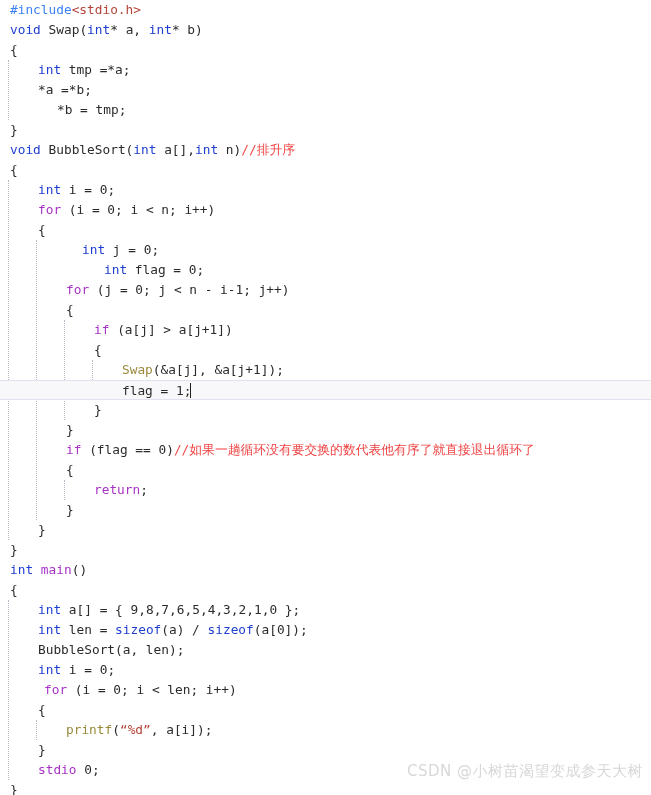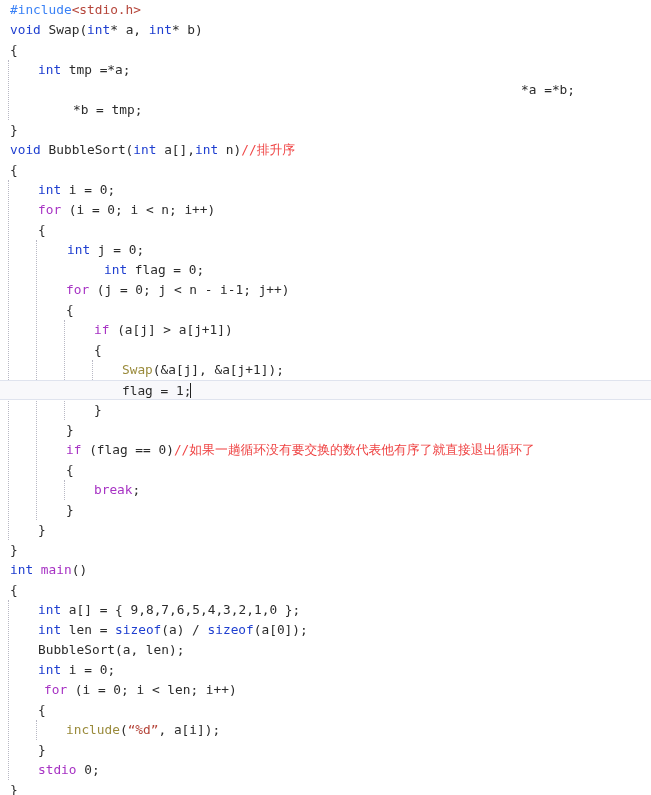--- a/index.html
+++ b/index.html
@@ -100,53 +100,54 @@
         <div class="guide" style="left: 36px; top: 720px; height: 20px;"></div>
         <div class="guide" style="left: 64px; top: 320px; height: 100px;"></div>
         <div class="guide" style="left: 64px; top: 480px; height: 20px;"></div>
         <div class="guide" style="left: 92px; top: 360px; height: 40px;"></div>
       </div>
     <div class="lines" id="lines">
         <div class="line" style="position: absolute; top: 0px; left: 0px; width: 651px;"><span style="display: inline-block; width: 8px;"></span><span class="t-pre">#include</span><span class="t-str">&lt;stdio.h&gt;</span></div>
         <div class="line" style="position: absolute; top: 20px; left: 0px; width: 651px;"><span style="display: inline-block; width: 8px;"></span><span class="t-kw">void</span><span class="t-plain"> </span><span class="t-fn2">Swap</span><span class="t-plain">(</span><span class="t-kw">int</span><span class="t-plain">* a, </span><span class="t-kw">int</span><span class="t-plain">* b)</span></div>
         <div class="line" style="position: absolute; top: 40px; left: 0px; width: 651px;"><span style="display: inline-block; width: 8px;"></span><span class="t-brace">{</span></div>
         <div class="line" style="position: absolute; top: 60px; left: 0px; width: 519px;"><span style="display: inline-block; width: 36px;"></span><span class="t-kw">int</span><span class="t-plain"> tmp =*a;</span></div>
-        <div class="line" style="position: absolute; top: 80px; left: 0px; width: 575px; text-align: right;"><span style="display: inline-block; width: 36px;"></span><span class="t-plain">*a =*b;</span></div>
-        <div class="line" style="position: absolute; top: 100px; left: 16px; width: 519px; padding-left: 21px;"><span style="display: inline-block; width: 36px;"></span><span class="t-plain">*b = tmp;</span></div>
+        <div class="line" style="position: absolute; top: 80px; left: 0px; width: 575px;"><span style="display: inline-block; width: 36px;"></span><span class="t-plain">*a =*b;</span></div>
+        <div class="line" style="position: absolute; top: 100px; left: 0px; width: 519px; padding-left: 21px;"><span style="display: inline-block; width: 36px;"></span><span class="t-plain">*b = tmp;</span></div>
         <div class="line" style="position: absolute; top: 120px; left: 0px; width: 651px;"><span style="display: inline-block; width: 8px;"></span><span class="t-brace">}</span></div>
         <div class="line" style="position: absolute; top: 140px; left: 0px; width: 651px;"><span style="display: inline-block; width: 8px;"></span><span class="t-kw">void</span><span class="t-plain"> </span><span class="t-fn2">BubbleSort</span><span class="t-plain">(</span><span class="t-kw">int</span><span class="t-plain"> a[],</span><span class="t-kw">int</span><span class="t-plain"> n)</span><span class="t-cmt">//排升序</span></div>
         <div class="line" style="position: absolute; top: 160px; left: 0px; width: 651px;"><span style="display: inline-block; width: 8px;"></span><span class="t-brace">{</span></div>
         <div class="line" style="position: absolute; top: 180px; left: 0px; width: 651px;"><span style="display: inline-block; width: 36px;"></span><span class="t-kw">int</span><span class="t-plain"> i = </span><span class="t-num">0</span><span class="t-plain">;</span></div>
         <div class="line" style="position: absolute; top: 200px; left: 0px; width: 651px;"><span style="display: inline-block; width: 36px;"></span><span class="t-ctl">for</span><span class="t-plain"> (i = </span><span class="t-num">0</span><span class="t-plain">; i &lt; n; i++)</span></div>
         <div class="line" style="position: absolute; top: 220px; left: 0px; width: 651px;"><span style="display: inline-block; width: 36px;"></span><span class="t-brace">{</span></div>
-        <div class="line" style="position: absolute; top: 240px; left: 1px; width: 575px;"><span style="display: inline-block; width: 64px;"></span><span class="t-kw">int</span><span class="t-plain"> j = </span><span class="t-num">0</span><span class="t-plain">;</span></div>
+        <div class="line" style="position: absolute; top: 240px; left: 16px; width: 575px;"><span style="display: inline-block; width: 64px;"></span><span class="t-kw">int</span><span class="t-plain"> j = </span><span class="t-num">0</span><span class="t-plain">;</span></div>
         <div class="line" style="position: absolute; top: 260px; left: 0px; width: 651px; padding-left: 40px;"><span style="display: inline-block; width: 64px;"></span><span class="t-kw">int</span><span class="t-plain"> flag = </span><span class="t-num">0</span><span class="t-plain">;</span></div>
         <div class="line" style="position: absolute; top: 280px; left: 0px; width: 651px;"><span style="display: inline-block; width: 64px;"></span><span class="t-ctl">for</span><span class="t-plain"> (j = </span><span class="t-num">0</span><span class="t-plain">; j &lt; n - i-</span><span class="t-num">1</span><span class="t-plain">; j++)</span></div>
         <div class="line" style="position: absolute; top: 300px; left: 0px; width: 651px;"><span style="display: inline-block; width: 64px;"></span><span class="t-brace">{</span></div>
         <div class="line" style="position: absolute; top: 320px; left: 0px; width: 651px;"><span style="display: inline-block; width: 92px;"></span><span class="t-ctl">if</span><span class="t-plain"> (a[j] &gt; a[j+</span><span class="t-num">1</span><span class="t-plain">])</span></div>
         <div class="line" style="position: absolute; top: 340px; left: 0px; width: 651px;"><span style="display: inline-block; width: 92px;"></span><span class="t-brace">{</span></div>
         <div class="line" style="position: absolute; top: 360px; left: 0px; width: 530px;"><span style="display: inline-block; width: 120px;"></span><span class="t-fn">Swap</span><span class="t-plain">(&amp;a[j], &amp;a[j+</span><span class="t-num">1</span><span class="t-plain">]);</span></div>
         <div class="line current" style="position: absolute; top: 380px; left: 0px; width: 651px;"><span style="display: inline-block; width: 120px;"></span><span class="t-plain">flag = </span><span class="t-num">1</span><span class="t-plain">;</span><span class="caret"></span></div>
         <div class="line" style="position: absolute; top: 400px; left: 0px; width: 651px;"><span style="display: inline-block; width: 92px;"></span><span class="t-brace">}</span></div>
         <div class="line" style="position: absolute; top: 420px; left: 0px; width: 651px;"><span style="display: inline-block; width: 64px;"></span><span class="t-brace">}</span></div>
         <div class="line" style="position: absolute; top: 440px; left: 0px; width: 651px;"><span style="display: inline-block; width: 64px;"></span><span class="t-ctl">if</span><span class="t-plain"> (flag == </span><span class="t-num">0</span><span class="t-plain">)</span><span class="t-cmt">//如果一趟循环没有要交换的数代表他有序了就直接退出循环了</span></div>
         <div class="line" style="position: absolute; top: 460px; left: 0px; width: 651px;"><span style="display: inline-block; width: 64px;"></span><span class="t-brace">{</span></div>
-        <div class="line" style="position: absolute; top: 480px; left: 0px; width: 651px;"><span style="display: inline-block; width: 92px;"></span><span class="t-ctl">break</span><span class="t-plain">;</span></div>
+        <div class="line" style="position: absolute; top: 480px; left: 0px; width: 651px;"><span style="display: inline-block; width: 92px;"></span><span class="t-ctl">return</span><span class="t-plain">;</span></div>
         <div class="line" style="position: absolute; top: 500px; left: 0px; width: 651px;"><span style="display: inline-block; width: 64px;"></span><span class="t-brace">}</span></div>
         <div class="line" style="position: absolute; top: 520px; left: 0px; width: 651px;"><span style="display: inline-block; width: 36px;"></span><span class="t-brace">}</span></div>
         <div class="line" style="position: absolute; top: 540px; left: 0px; width: 651px;"><span style="display: inline-block; width: 8px;"></span><span class="t-brace">}</span></div>
         <div class="line" style="position: absolute; top: 560px; left: 0px; width: 651px;"><span style="display: inline-block; width: 8px;"></span><span class="t-kw">int</span><span class="t-plain"> </span><span class="t-ctl">main</span><span class="t-plain">()</span></div>
         <div class="line" style="position: absolute; top: 580px; left: 0px; width: 651px;"><span style="display: inline-block; width: 8px;"></span><span class="t-brace">{</span></div>
         <div class="line" style="position: absolute; top: 600px; left: 0px; width: 651px;"><span style="display: inline-block; width: 36px;"></span><span class="t-kw">int</span><span class="t-plain"> a[] = { </span><span class="t-num">9</span><span class="t-plain">,</span><span class="t-num">8</span><span class="t-plain">,</span><span class="t-num">7</span><span class="t-plain">,</span><span class="t-num">6</span><span class="t-plain">,</span><span class="t-num">5</span><span class="t-plain">,</span><span class="t-num">4</span><span class="t-plain">,</span><span class="t-num">3</span><span class="t-plain">,</span><span class="t-num">2</span><span class="t-plain">,</span><span class="t-num">1</span><span class="t-plain">,</span><span class="t-num">0</span><span class="t-plain"> };</span></div>
         <div class="line" style="position: absolute; top: 620px; left: 0px; width: 651px;"><span style="display: inline-block; width: 36px;"></span><span class="t-kw">int</span><span class="t-plain"> len = </span><span class="t-kw">sizeof</span><span class="t-plain">(a) / </span><span class="t-kw">sizeof</span><span class="t-plain">(a[</span><span class="t-num">0</span><span class="t-plain">]);</span></div>
         <div class="line" style="position: absolute; top: 640px; left: 0px; width: 651px;"><span style="display: inline-block; width: 36px;"></span><span class="t-fn2">BubbleSort</span><span class="t-plain">(a, len);</span></div>
         <div class="line" style="position: absolute; top: 660px; left: 0px; width: 651px;"><span style="display: inline-block; width: 36px;"></span><span class="t-kw">int</span><span class="t-plain"> i = </span><span class="t-num">0</span><span class="t-plain">;</span></div>
         <div class="line" style="position: absolute; top: 680px; left: 6px; width: 651px;"><span style="display: inline-block; width: 36px;"></span><span class="t-ctl">for</span><span class="t-plain"> (i = </span><span class="t-num">0</span><span class="t-plain">; i &lt; len; i++)</span></div>
         <div class="line" style="position: absolute; top: 700px; left: 0px; width: 651px;"><span style="display: inline-block; width: 36px;"></span><span class="t-brace">{</span></div>
-        <div class="line" style="position: absolute; top: 720px; left: 0px; width: 651px;"><span style="display: inline-block; width: 64px;"></span><span class="t-fn">include</span><span class="t-plain">(</span><span class="t-str">“%d”</span><span class="t-plain">, a[i]);</span></div>
+        <div class="line" style="position: absolute; top: 720px; left: 0px; width: 651px;"><span style="display: inline-block; width: 64px;"></span><span class="t-fn">printf</span><span class="t-plain">(</span><span class="t-str">“%d”</span><span class="t-plain">, a[i]);</span></div>
         <div class="line" style="position: absolute; top: 740px; left: 0px; width: 651px;"><span style="display: inline-block; width: 36px;"></span><span class="t-brace">}</span></div>
         <div class="line" style="position: absolute; top: 760px; left: 0px; width: 651px;"><span style="display: inline-block; width: 36px;"></span><span class="t-ctl">stdio</span><span class="t-plain"> </span><span class="t-num">0</span><span class="t-plain">;</span></div>
         <div class="line" style="position: absolute; top: 780px; left: 0px; width: 651px;"><span style="display: inline-block; width: 8px;"></span><span class="t-brace">}</span></div>
       </div>
   </div>
 
+  <div class="watermark">CSDN @小树苗渴望变成参天大树</div>
 
 </div>
 
 </body></html>

